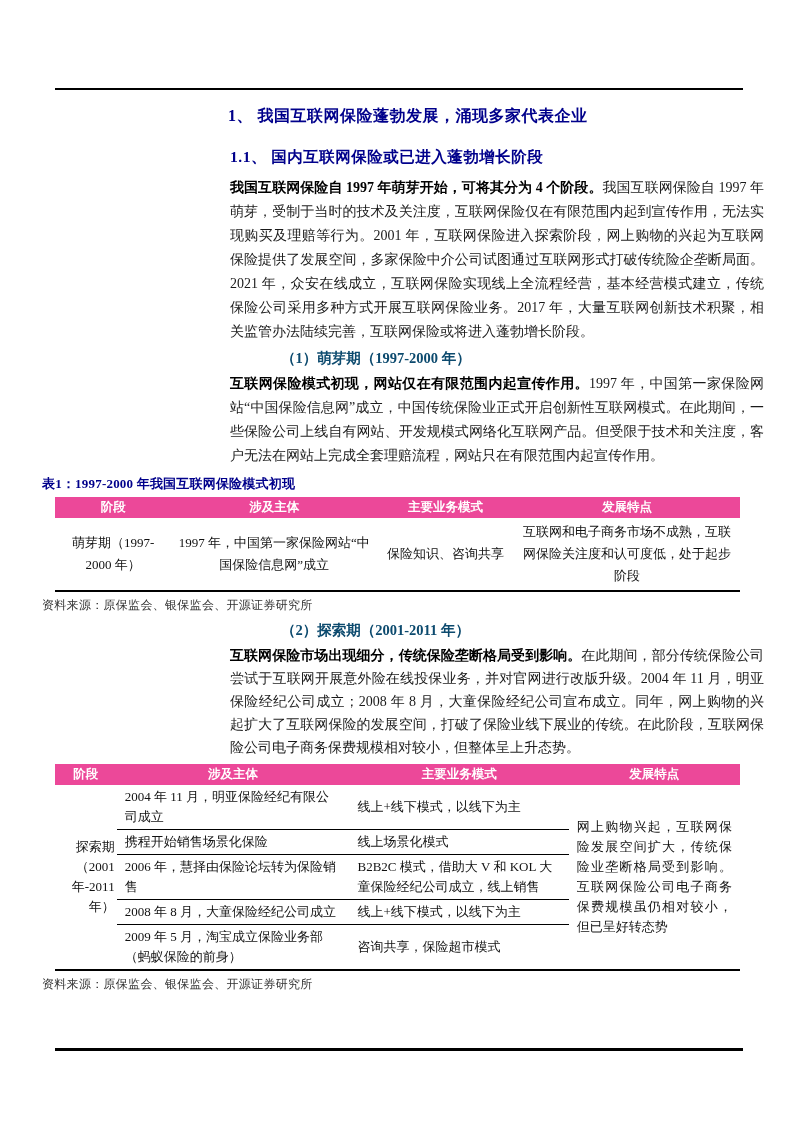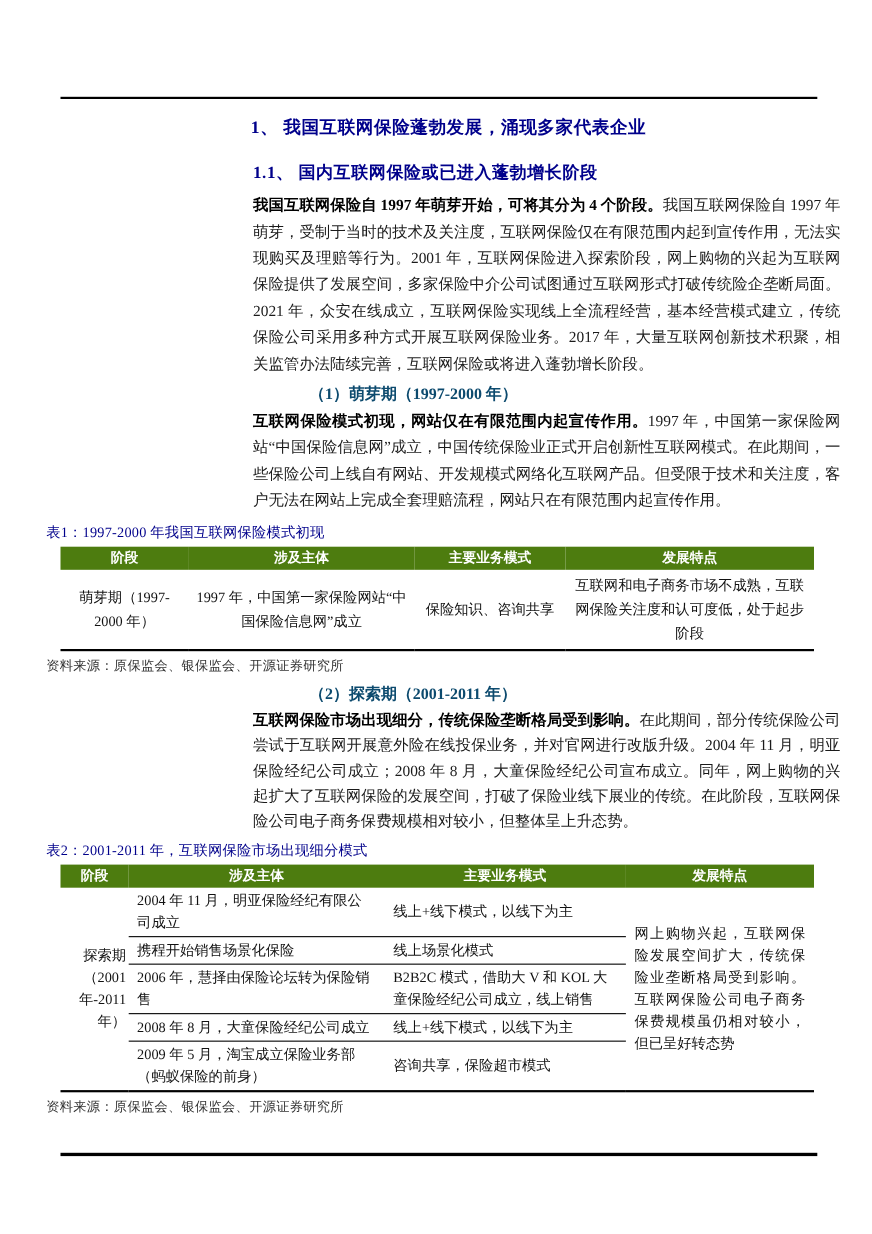--- a/index.html
+++ b/index.html
@@ -40,26 +40,26 @@
     position: absolute; left: 234px; width: 520px;
     font-size: 14.5px; font-weight: bold; color: #0c4a6e; margin-left: 47px;
   }
   .h3-stage1 { top: 349px; }
   .h3-stage2 { top: 621px; }
 
   .table-block { position: absolute; left: 42px; width: 704px; }
   .tb1 { top: 475px; }
   .tb2 { top: 764px; }
   .table-title {
-    font-size: 13px; font-weight: normal; color: #00008B;
+    font-size: 13px; font-weight: bold; color: #00008B;
     margin-bottom: 4px; letter-spacing: 0.2px;
   }
   table { border-collapse: collapse; table-layout: fixed; width: 685px; margin-left: 13px; }
   thead th {
-    background: #4d7c0f; color: #ffffff; font-weight: bold;
+    background: #ec4899; color: #ffffff; font-weight: bold;
     font-size: 12.5px; line-height: 15px; padding: 3px 2px; text-align: center;
   }
   tbody td { font-size: 13px; vertical-align: middle; color: #111111; }
   table.t1 { border-bottom: 2px solid #000000; }
   table.t1 tbody td { text-align: center; line-height: 22px; padding: 3px 6px; }
   table.t2 { border-bottom: 2px solid #000000; }
   table.t2 tbody td { line-height: 20px; padding: 2px 8px; text-align: left; }
   table.t2 td.cell-stage { text-align: right; padding: 20px 2px; }
   table.t2 td.cell-feature { text-align: justify; }
   table.t2 td.sep { border-bottom: 1px solid #000000; }
@@ -108,21 +108,20 @@
         </tr>
       </tbody>
     </table>
     <div class="source">资料来源：原保监会、银保监会、开源证券研究所</div>
   </div>
 
   <div class="h3 h3-stage2">（2）探索期（2001-2011 年）</div>
   <p class="para p-stage2"><strong>互联网保险市场出现细分，传统保险垄断格局受到影响。</strong><span>在此期间，部分传统保险公司尝试于互联网开展意外险在线投保业务，并对官网进行改版升级。2004 年 11 月，明亚保险经纪公司成立；2008 年 8 月，大童保险经纪公司宣布成立。同年，网上购物的兴起扩大了互联网保险的发展空间，打破了保险业线下展业的传统。在此阶段，互联网保险公司电子商务保费规模相对较小，但整体呈上升态势。</span></p>
 
   <div class="table-block tb2">
-    <div class="table-title">表2：2001-2011 年，互联网保险市场出现细分模式</div>
     <table class="t2">
       <colgroup>
           <col style="width:9%">
           <col style="width:34%">
           <col style="width:32%">
           <col style="width:25%">
         </colgroup>
       <thead>
         <tr>
           <th>阶段</th>

